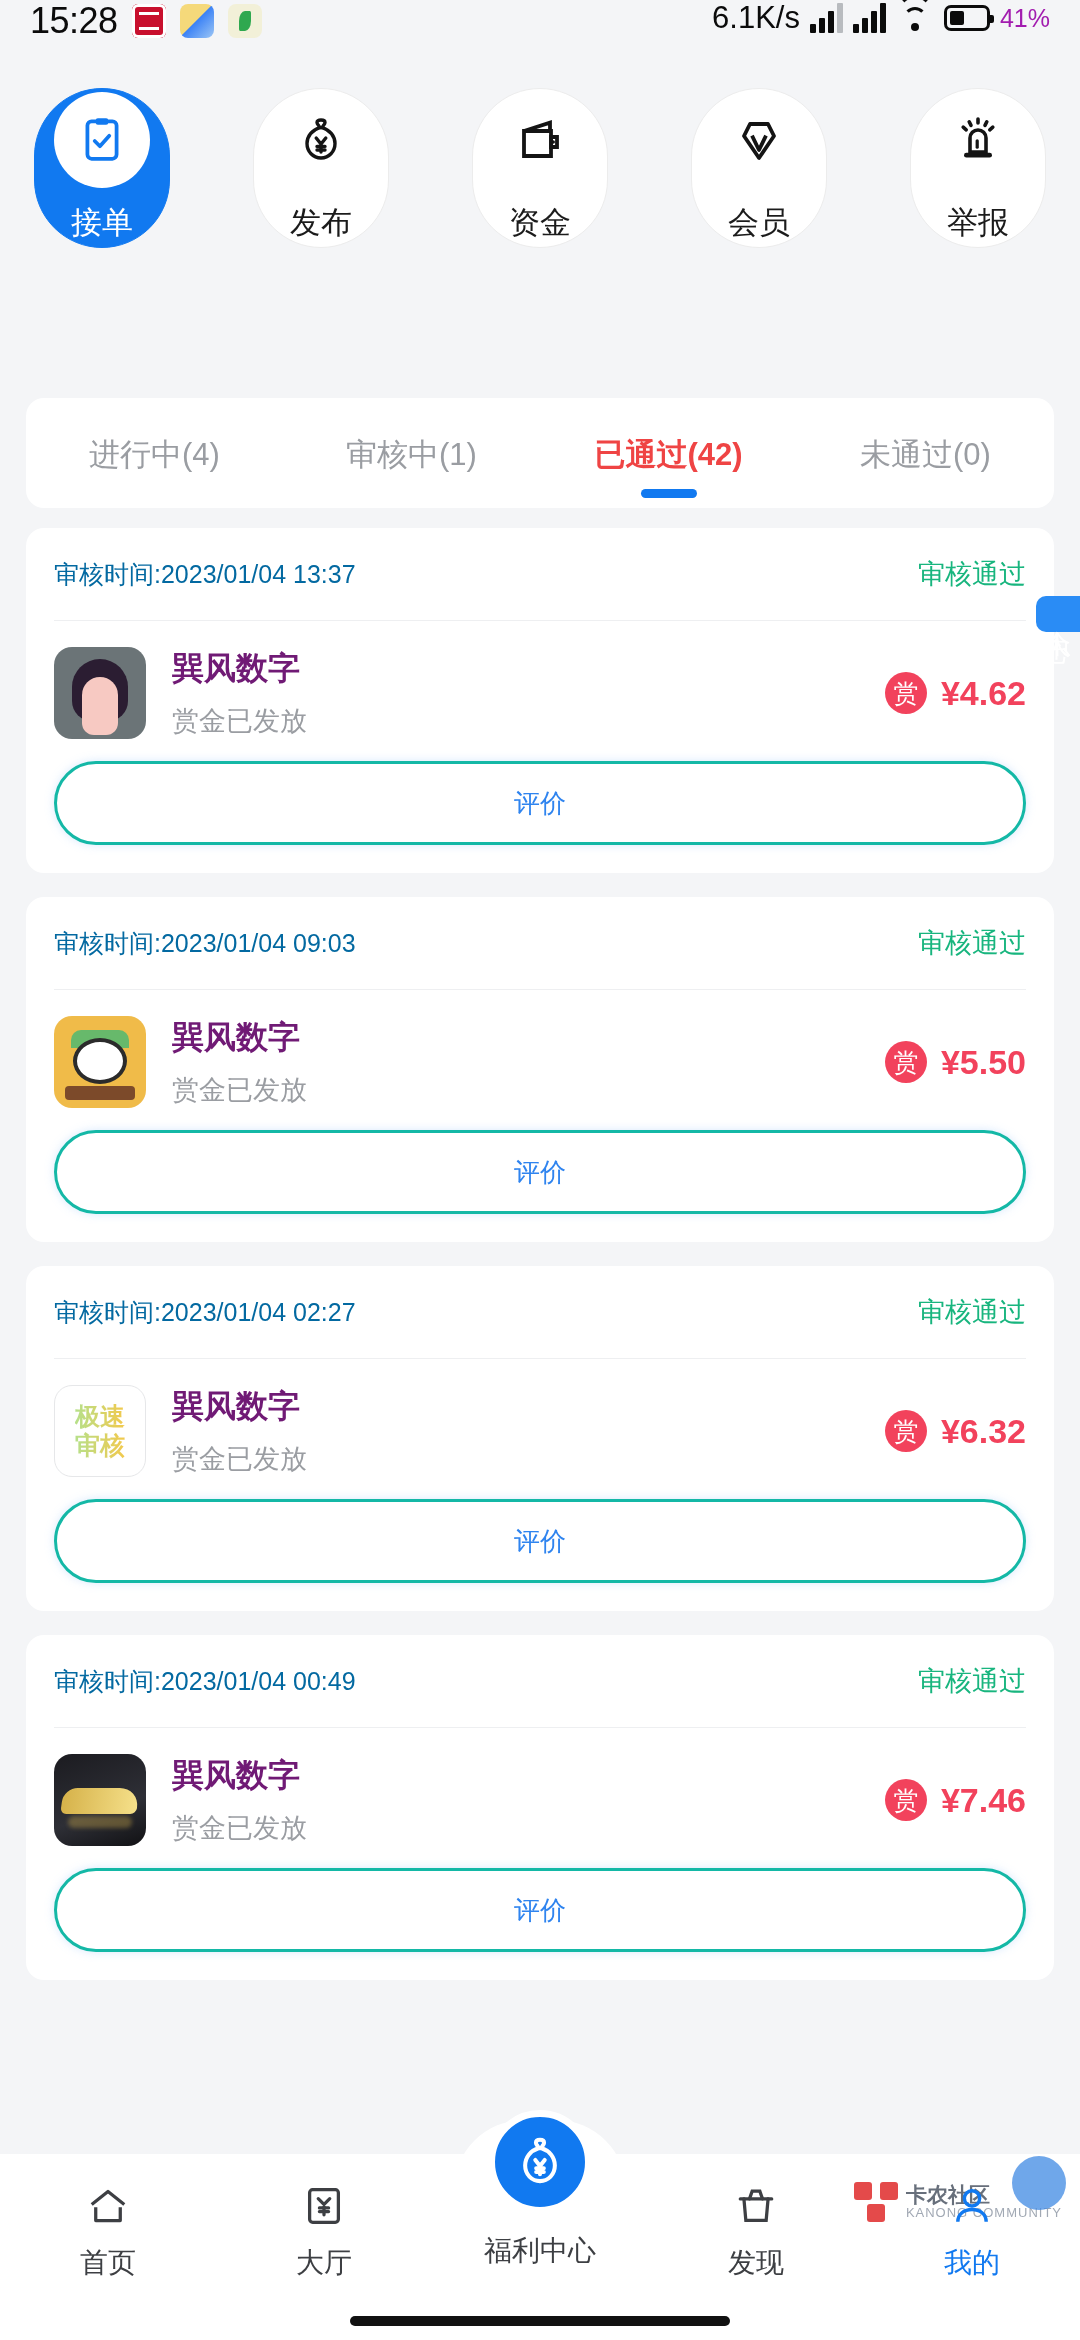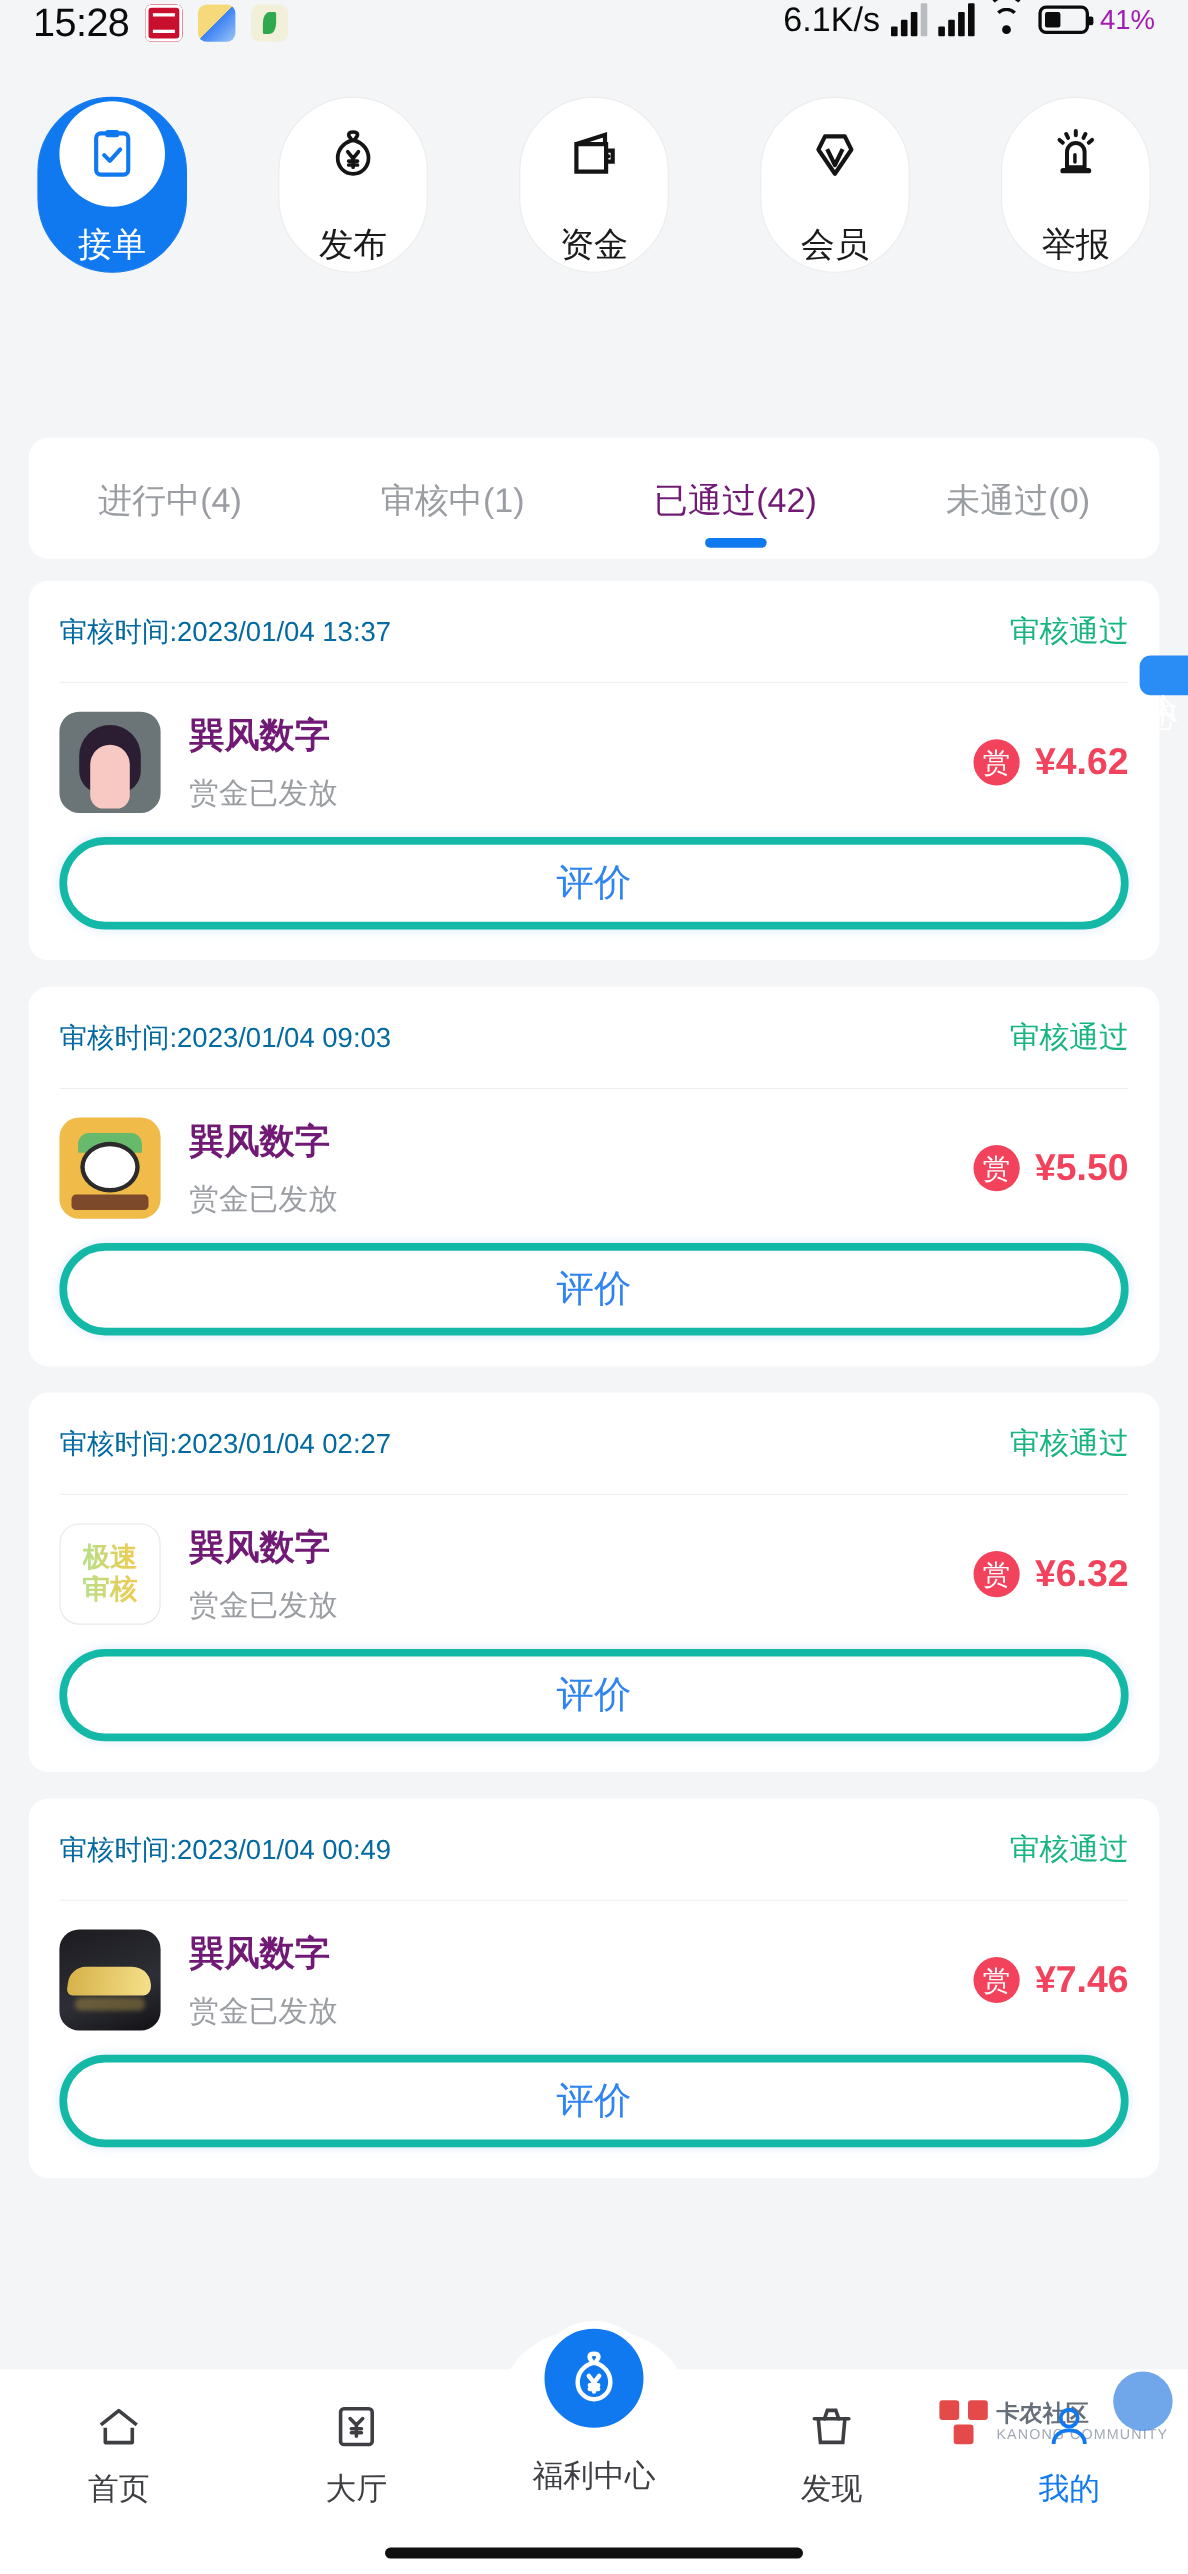--- a/index.html
+++ b/index.html
@@ -78,21 +78,21 @@
   
   .tabcard {
     position: absolute; top: 398px; left: 26px; width: 1028px; height: 110px;
     background: #fff; border-radius: 18px;
     display: flex; align-items: center;
   }
   .tab {
     flex: 1; text-align: center; position: relative;
     font-size: 31px; color: #9a9da2; padding-top: 4px;
   }
-  .tab.active { color: #701a75; font-weight: normal; text-align: center; }
+  .tab.active { color: #ef4444; font-weight: bold; text-align: center; }
   .tab.active::after {
     content: ""; position: absolute; left: 50%; transform: translateX(-50%);
     bottom: -22px; width: 56px; height: 9px; background: #1179f0; border-radius: 5px;
   }
 
   
   .cards { position: absolute; top: 528px; left: 26px; width: 1028px; }
   .ocard { background: #fff; border-radius: 18px; margin-bottom: 24px; padding: 0 28px; }
   .ochead {
     display: flex; align-items: center; justify-content: space-between;
@@ -135,22 +135,22 @@
   .octitle { font-size: 32px; color: #701a75; font-weight: bold; margin-bottom: 12px; }
   .ocsub { font-size: 27px; color: #9a9da2; }
   .ocprice { display: flex; align-items: center; gap: 14px; flex: 0 0 auto; }
   .badge-shang {
     width: 42px; height: 42px; border-radius: 50%; background: #f2425c;
     color: #fff; font-size: 25px; display: flex; align-items: center; justify-content: center;
   }
   .amount { font-size: 34px; color: #f2425c; font-weight: bold; }
   .ocbtnwrap { padding: 0 0 28px; }
   .ocbtn {
-    height: 84px; border: 7px solid #14b8a6; border-radius: 44px;
-    background: #fff; color: #2f84ef; font-size: 34px;
+    height: 84px; border: 3px solid #14b8a6; border-radius: 44px;
+    background: #fff; color: #2f84ef; font-size: 26px;
     display: flex; align-items: center; justify-content: center;
     box-shadow: 0 0 10px rgba(143,193,250,0.35);
   }
 
   
   .sidetab {
     position: absolute; right: 0; top: 596px; width: 44px; padding: 14px 8px;
     background: #2a8cf5; color: #fff; font-size: 26px; line-height: 1.12;
     border-radius: 10px 0 0 10px; text-align: center; writing-mode: vertical-rl;
     letter-spacing: 2px;

